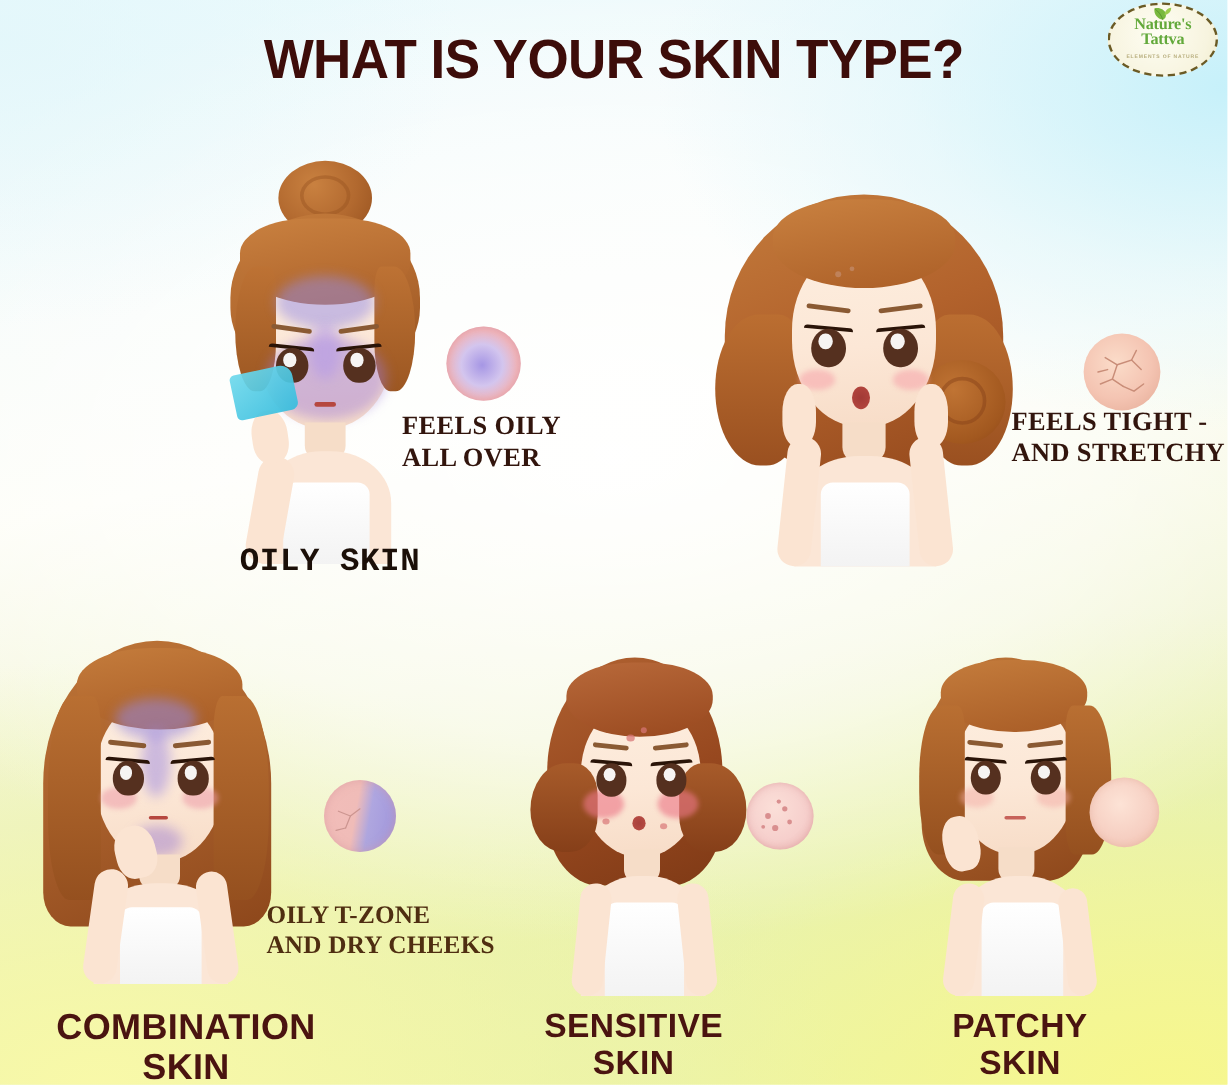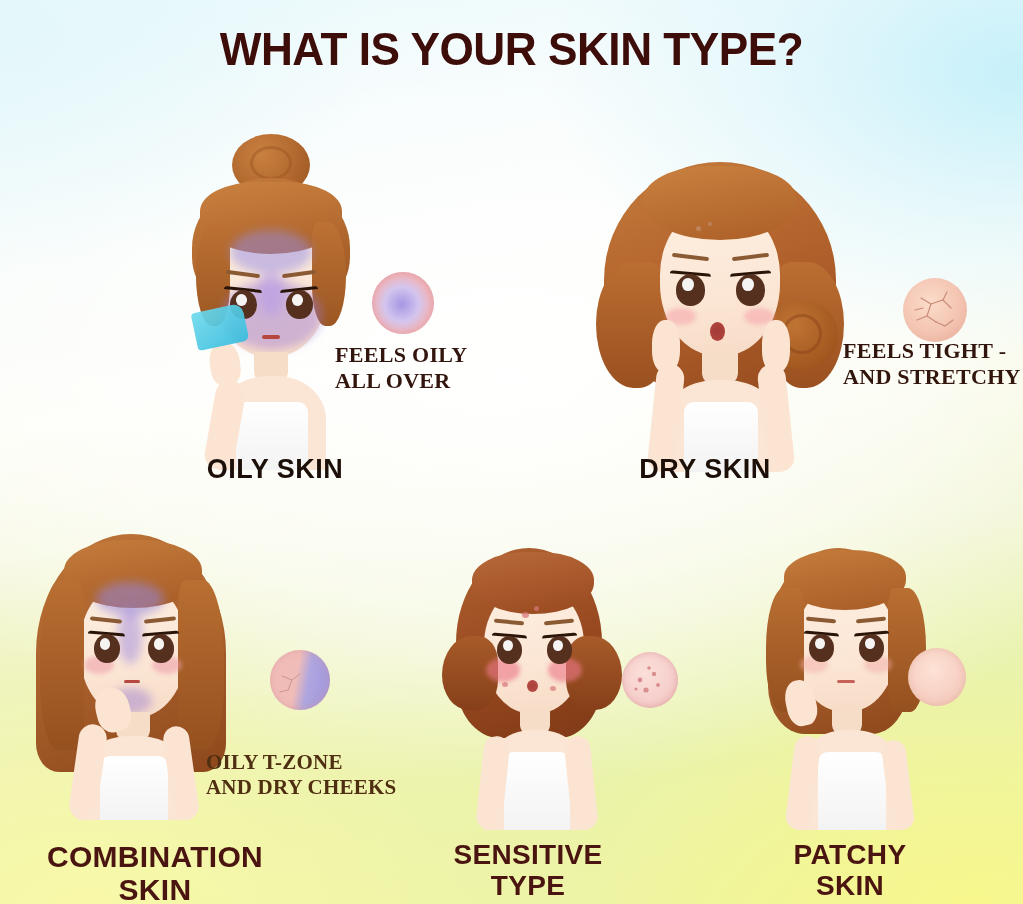--- a/index.html
+++ b/index.html
@@ -126,20 +126,34 @@
   .arm { position: absolute; background: #fbe4d2; }
   .hand { position: absolute; background: #fbe4d2; border-radius: 45% 45% 40% 40%; }
   .oilpatch { position: absolute; border-radius: 50%; filter: blur(5px); }
   .spot { position: absolute; border-radius: 50%; }
 </style>
 </head>
 <body>
 
 <div id="poster">
 
+  <div id="logo">
+    <div class="badge">
+      <svg class="leaf" viewBox="0 0 34 24">
+        <path d="M17 23 C8 21 2 14 3 4 C12 2 20 6 22 13 C23 18 21 21 17 23 Z" fill="#79b93f"></path>
+        <path d="M31 3 C24 4 20 9 20 15 C26 14 31 10 31 3 Z" fill="#9ccc4e"></path>
+        <path d="M17 23 C15 16 10 9 4 5" stroke="#4e8c2b" stroke-width="1.2" fill="none"></path>
+      </svg>
+      <div class="brand">
+        <span>Nature's</span>
+        <span class="l2">Tattva</span>
+      </div>
+      <div class="tagline">ELEMENTS OF NATURE</div>
+    </div>
+  </div>
 
   <div id="title">WHAT IS YOUR SKIN TYPE?</div>
 
   <div class="card row-top" style="left:140px; top:130px; width:360px; height:380px;">
 
     <div class="char" style="left:30px; top:0px; width:200px; height:340px;">
 
       <div class="bun" style="left:62px; top:4px; width:78px; height:62px; border-radius:50%;
                   background:radial-gradient(circle at 38% 32%, #c98140 0%, #b2692f 55%, #97521f 100%);"></div>
       <div class="bun" style="left:80px; top:16px; width:42px; height:34px; border-radius:50%;
@@ -182,21 +196,21 @@
                   border-radius:4px 10px 6px 4px; transform:rotate(-12deg); opacity:.92;"></div>
     </div>
 
     <div class="swatch" style="left:232px; top:142px; width:62px; height:62px;
                 background:radial-gradient(circle at 48% 52%, rgba(150,132,224,.85) 0%, rgba(176,150,225,.55) 38%, #f0b7bd 64%, #e8a3ab 100%);
                 box-shadow: inset 0 0 8px rgba(214,140,150,.6);"></div>
 
     <div class="caption" style="left:195px; top:212px; width:190px; font-size:22px; letter-spacing:.3px;">FEELS OILY
 ALL OVER</div>
 
-    <div class="cardlabel" style="left:25px; top:325px; width:220px; font-size:27px; letter-spacing:.5px;">OILY SKIN</div>
+    <div class="cardlabel" style="left:25px; top:325px; width:220px; font-size:27px; letter-spacing:.5px;font-family:Liberation Mono, monospace;">OILY SKIN</div>
   </div>
 
   <div class="card row-top" style="left:555px; top:130px; width:470px; height:380px;">
 
     <div class="char" style="left:35px; top:22px; width:260px; height:320px;">
 
       <div class="hair-back" style="left:14px; top:10px; width:232px; height:236px; border-radius:50% 50% 46% 46%;
                   background:linear-gradient(160deg,#c47c3c 0%,#b2622c 48%,#93481c 100%);"></div>
       <div class="wave" style="left:6px; top:110px; width:74px; height:126px; border-radius:58% 34% 50% 60%;
                   background:linear-gradient(180deg,#bb6e31 0%,#9a5020 100%);"></div>
@@ -250,21 +264,20 @@
           <path d="M40 22 L44 14"></path>
           <path d="M33 44 L42 48 L50 42"></path>
           <path d="M20 30 L12 32"></path>
         </g>
       </svg>
     </div>
 
     <div class="caption" style="left:288px; top:208px; width:188px; font-size:22px; letter-spacing:.3px;">FEELS TIGHT -
 AND STRETCHY</div>
 
-    <div class="cardlabel" style="left:10px; top:325px; width:280px; font-size:27px; letter-spacing:.5px;">DRY SKIN</div>
   </div>
 
   <div class="card row-bot" style="left:0px; top:520px; width:430px; height:384px;">
 
     <div class="char" style="left:18px; top:0px; width:230px; height:300px;">
       <div class="hair-back" style="left:18px; top:14px; width:190px; height:238px; border-radius:50% 50% 12% 12%;
                   background:linear-gradient(160deg,#bd7537 0%,#a9602c 50%,#8d471b 100%);"></div>
       <div class="face" style="left:62px; top:62px; width:106px; height:136px; border-radius:46% 46% 48% 48%;"></div>
       <div class="hair-front" style="left:46px; top:20px; width:138px; height:68px; border-radius:52% 52% 58% 58%;
                   background:linear-gradient(170deg,#c47c3c 0%,#a85c26 100%);"></div>
@@ -303,21 +316,21 @@
                 box-shadow: inset 0 0 7px rgba(214,150,155,.55);">
       <svg viewBox="0 0 60 60" style="position:absolute;inset:0;width:100%;height:100%;">
         <g stroke="#cc9590" stroke-width="1" fill="none" stroke-linecap="round">
           <path d="M12 26 L22 30 L18 40"></path>
           <path d="M22 30 L30 24"></path>
           <path d="M18 40 L10 42"></path>
         </g>
       </svg>
     </div>
 
-    <div class="caption" style="left:206px; top:230px; width:208px; font-size:21px; letter-spacing:.2px;">OILY T-ZONE
+    <div class="caption" style="left:222px; top:230px; width:208px; font-size:21px; letter-spacing:.2px;">OILY T-ZONE
 AND DRY CHEEKS</div>
 
     <div class="cardlabel" style="left:10px; top:320px; width:290px; font-size:30px; letter-spacing:.3px;">COMBINATION
 SKIN</div>
   </div>
 
   <div class="card row-bot" style="left:400px; top:530px; width:330px; height:374px;">
 
     <div class="char" style="left:22px; top:10px; width:210px; height:290px;">
       <div class="hair-back" style="left:34px; top:8px; width:146px; height:190px; border-radius:50% 50% 30% 30%;
@@ -364,21 +377,21 @@
           <circle cx="36" cy="33" r="2.0"></circle>
             <circle cx="24" cy="38" r="2.6"></circle>
           <circle cx="27" cy="16" r="1.8"></circle>
             <circle cx="14" cy="37" r="1.6"></circle>
         </g>
       </svg>
     </div>
 
 
     <div class="cardlabel" style="left:18px; top:310px; width:220px; font-size:28px; letter-spacing:.3px;">SENSITIVE
-TYPE</div>
+SKIN</div>
   </div>
 
   <div class="card row-bot" style="left:710px; top:530px; width:313px; height:374px;">
 
     <div class="char" style="left:28px; top:10px; width:200px; height:290px;">
       <div class="hair-back" style="left:30px; top:8px; width:140px; height:186px; border-radius:50% 50% 26% 26%;
                   background:linear-gradient(160deg,#bd7537 0%,#a9602c 52%,#8d471b 100%);"></div>
       <div class="face" style="left:58px; top:44px; width:100px; height:128px; border-radius:46% 46% 48% 48%;"></div>
       <div class="hair-front" style="left:46px; top:10px; width:122px; height:60px; border-radius:52% 52% 58% 58%;
                   background:linear-gradient(170deg,#c47c3c 0%,#a85c26 100%);"></div>

